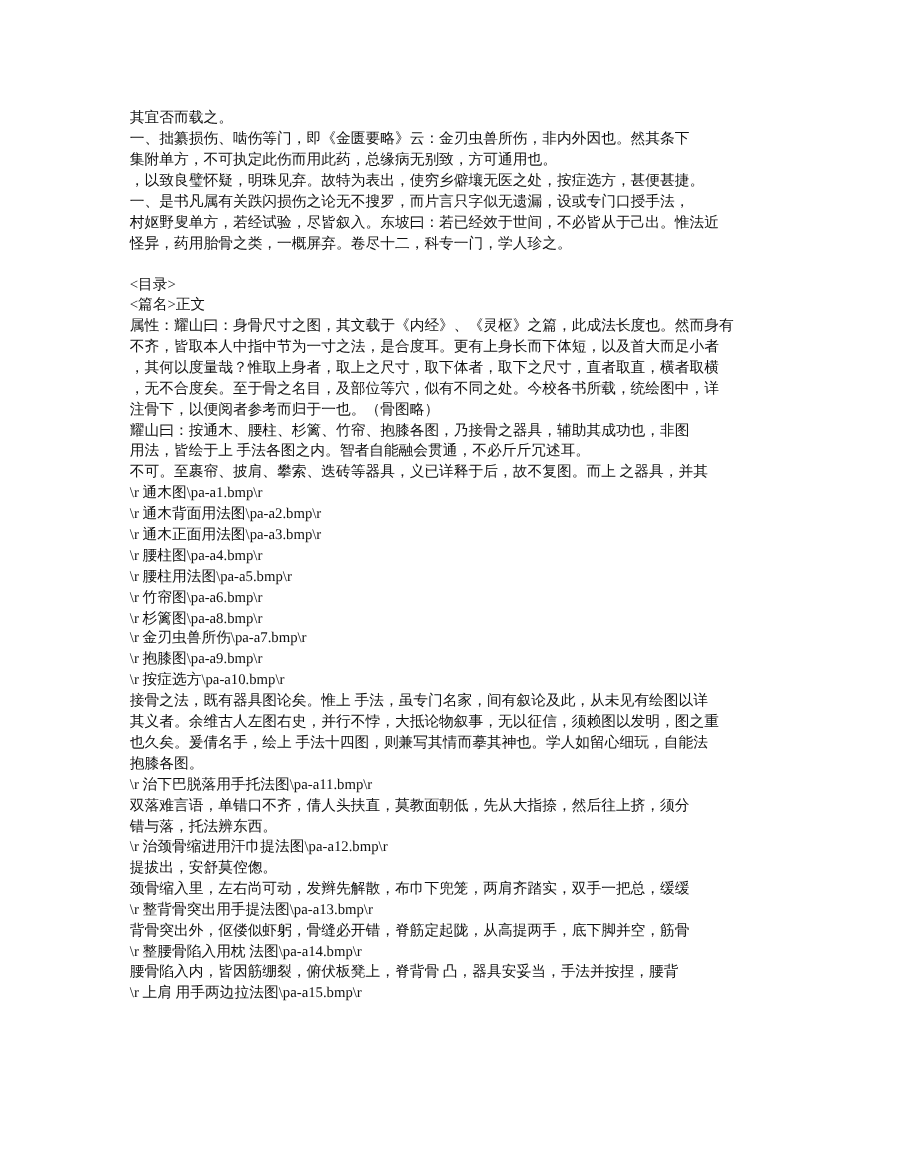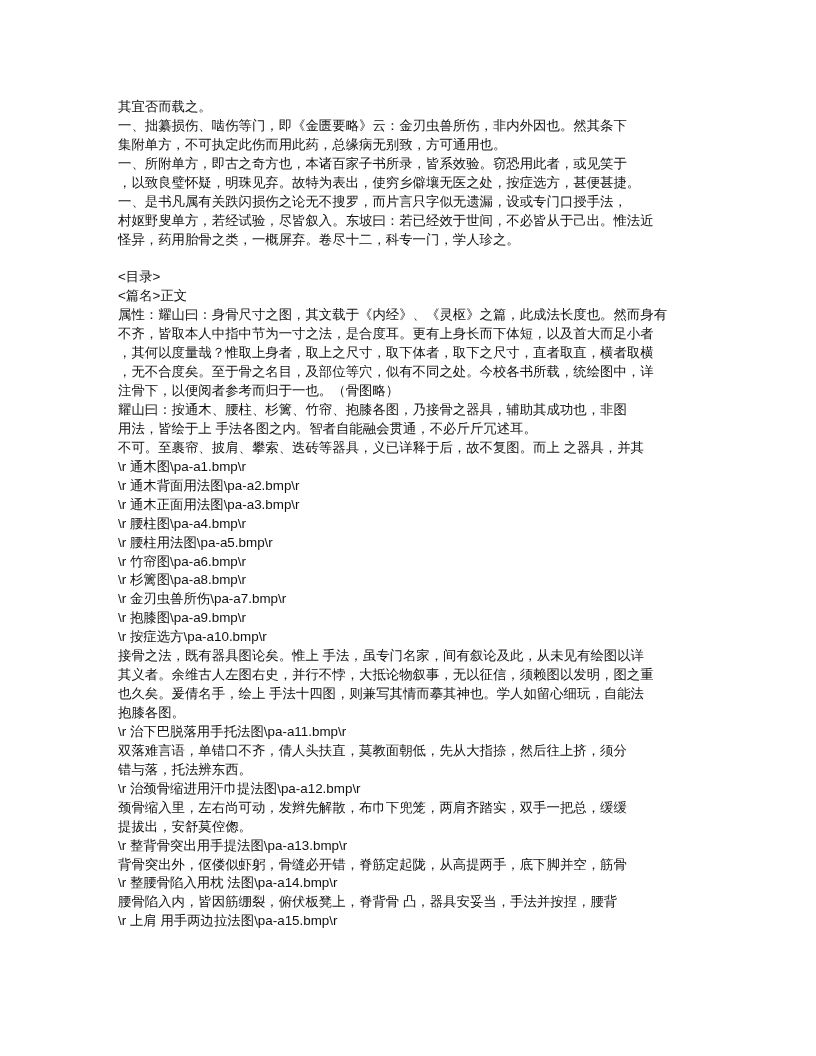--- a/index.html
+++ b/index.html
@@ -12,21 +12,21 @@
       height: 1056px;
       position: relative;
       overflow: hidden;
     }
     .page {
       position: absolute;
       left: 118px;
       top: 98px;
       width: 600px;
       color: #111111;
-      font-family: Liberation Sans, sans-serif;
+      font-family: Liberation Serif, serif;
       font-size: 13.4px;
       line-height: 18.95px;
       letter-spacing: 0;
     }
     .line {
       height: 18.95px;
       white-space: nowrap;
       overflow: visible;
     }
     .blank {
@@ -35,21 +35,20 @@
   </style>
 </head>
 <body>
 
 <div class="page">
 
   <div>
     <div class="line">其宜否而载之。</div>
     <div class="line">一、拙纂损伤、啮伤等门，即《金匮要略》云：金刃虫兽所伤，非内外因也。然其条下</div>
     <div class="line">集附单方，不可执定此伤而用此药，总缘病无别致，方可通用也。</div>
-    <div class="line">一、所附单方，即古之奇方也，本诸百家子书所录，皆系效验。窃恐用此者，或见笑于</div>
     <div class="line">，以致良璧怀疑，明珠见弃。故特为表出，使穷乡僻壤无医之处，按症选方，甚便甚捷。</div>
     <div class="line">一、是书凡属有关跌闪损伤之论无不搜罗，而片言只字似无遗漏，设或专门口授手法，</div>
     <div class="line">村妪野叟单方，若经试验，尽皆叙入。东坡曰：若已经效于世间，不必皆从于己出。惟法近</div>
     <div class="line">怪异，药用胎骨之类，一概屏弃。卷尽十二，科专一门，学人珍之。</div>
   </div>
 
   <div class="blank"></div>
 
   <div class="line">&lt;目录&gt;</div>
   <div class="line">&lt;篇名&gt;正文</div>
@@ -89,22 +88,22 @@
   </div>
 
   <div>
     <div class="line">\r 治下巴脱落用手托法图\pa-a11.bmp\r</div>
     <div class="line">双落难言语，单错口不齐，倩人头扶直，莫教面朝低，先从大指捺，然后往上挤，须分</div>
     <div class="line">错与落，托法辨东西。</div>
   </div>
 
   <div>
     <div class="line">\r 治颈骨缩进用汗巾提法图\pa-a12.bmp\r</div>
+    <div class="line">提拔出，安舒莫倥偬。</div>
     <div class="line">颈骨缩入里，左右尚可动，发辫先解散，布巾下兜笼，两肩齐踏实，双手一把总，缓缓</div>
-    <div class="line">提拔出，安舒莫倥偬。</div>
   </div>
 
   <div>
     <div class="line">\r 整背骨突出用手提法图\pa-a13.bmp\r</div>
     <div class="line">背骨突出外，伛偻似虾躬，骨缝必开错，脊筋定起陇，从高提两手，底下脚并空，筋骨</div>
   </div>
 
   <div>
     <div class="line">\r 整腰骨陷入用枕 法图\pa-a14.bmp\r</div>
     <div class="line">腰骨陷入内，皆因筋绷裂，俯伏板凳上，脊背骨 凸，器具安妥当，手法并按捏，腰背</div>

